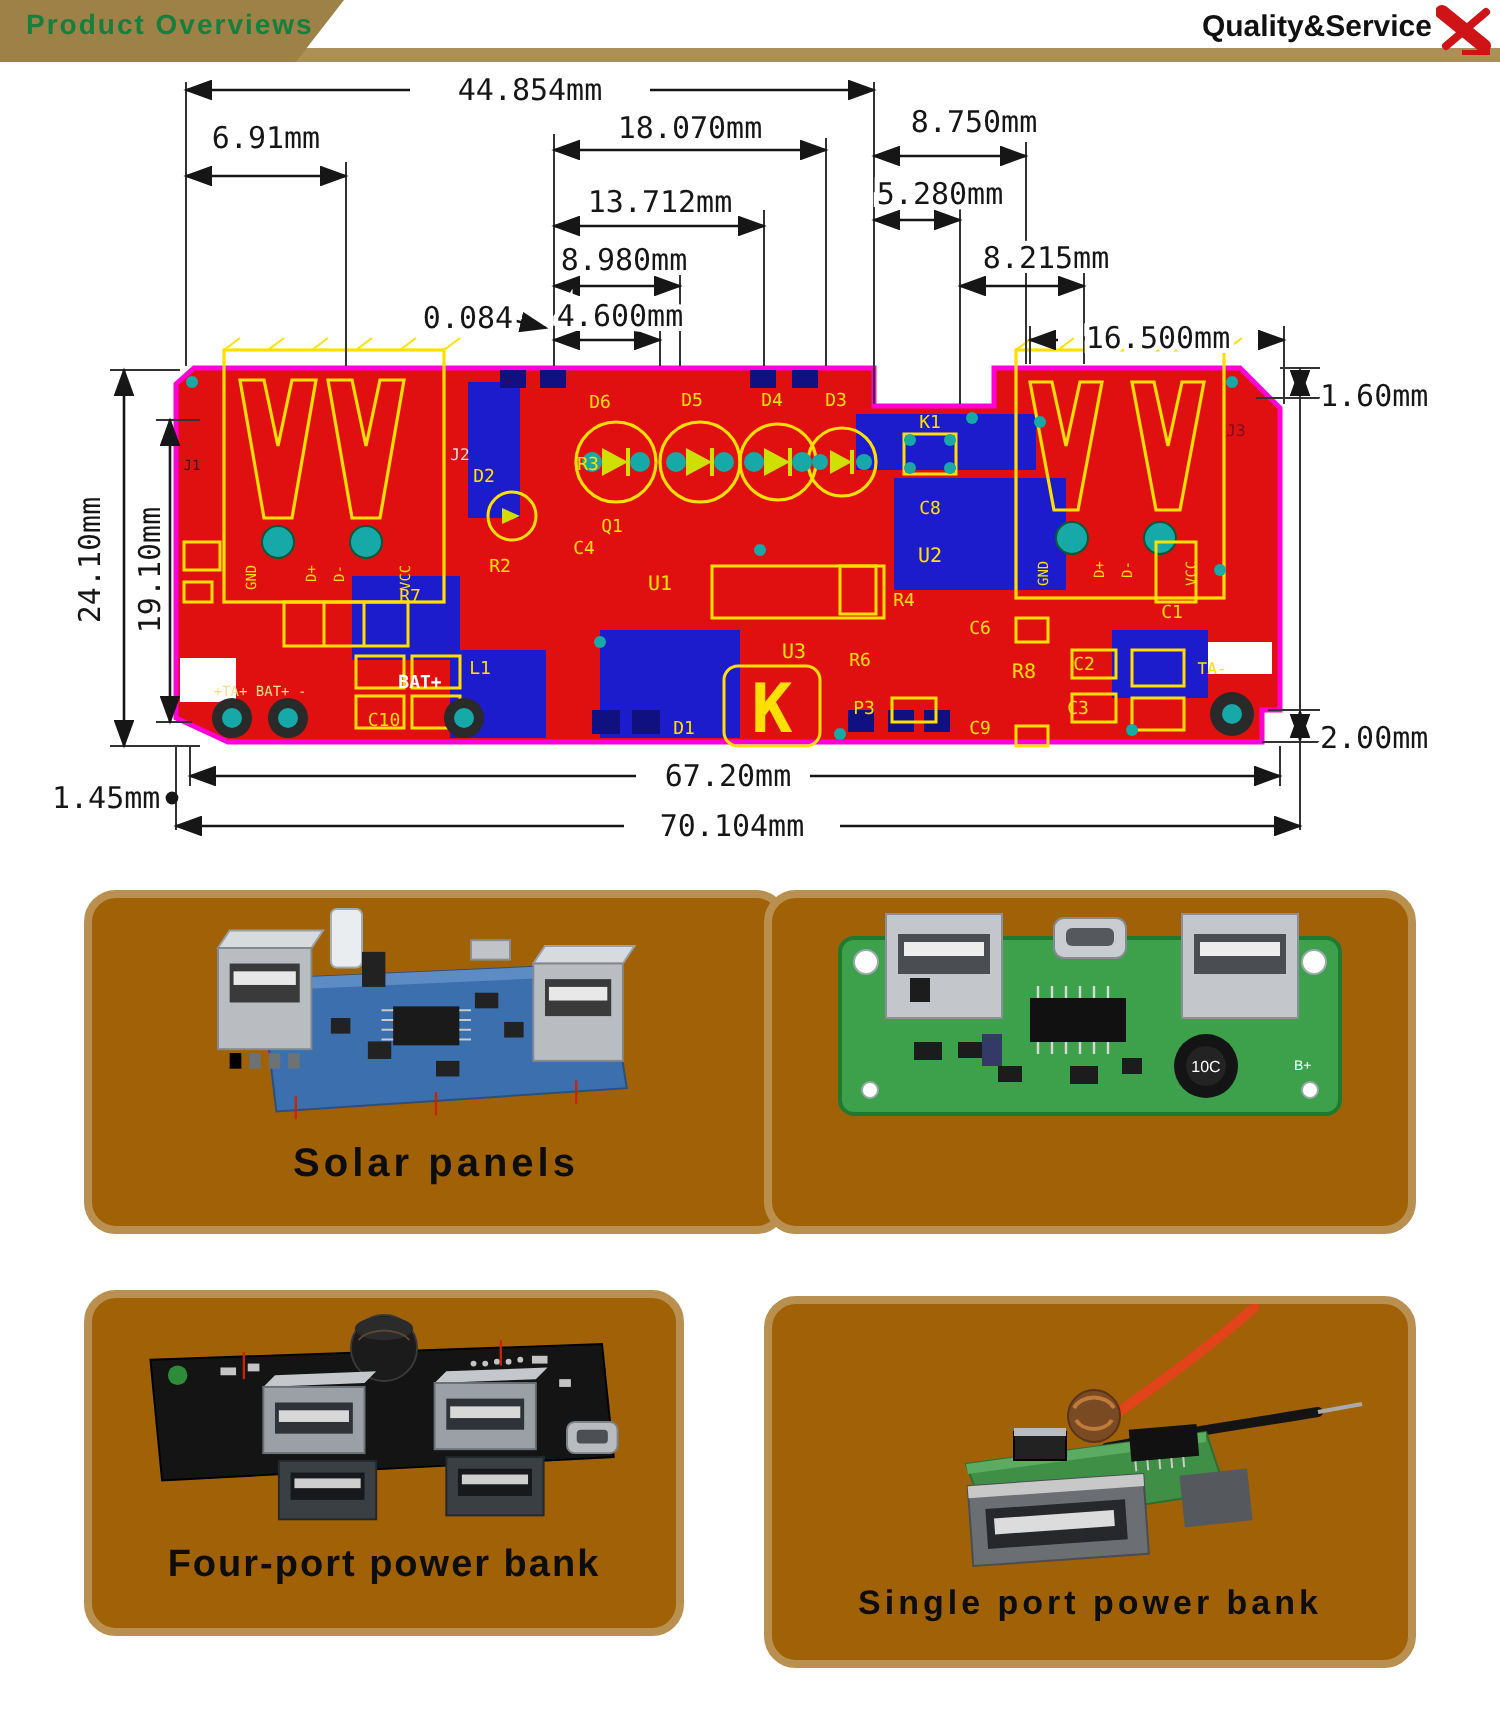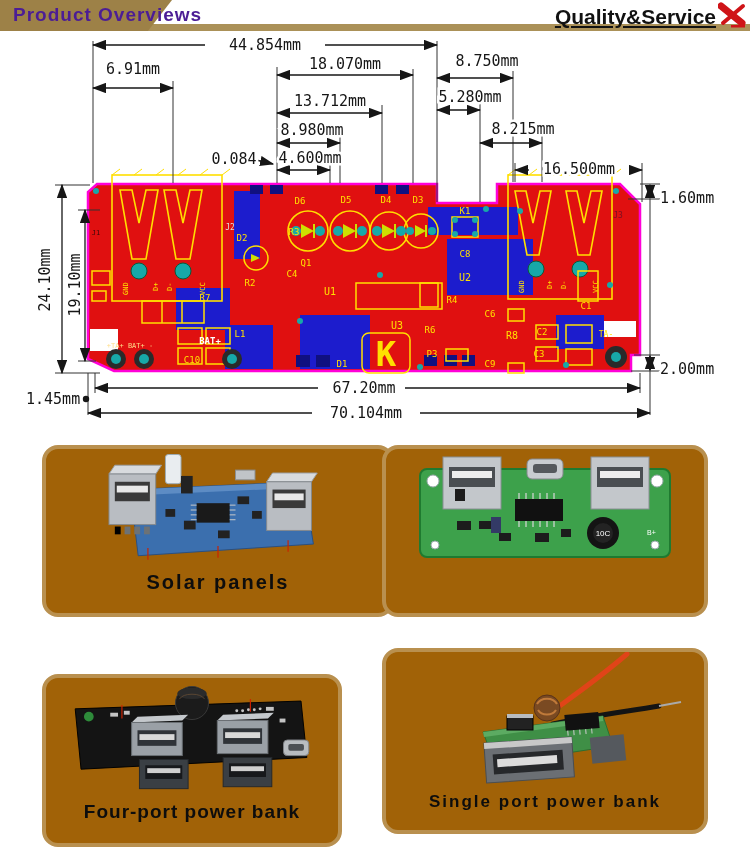--- a/index.html
+++ b/index.html
@@ -4,39 +4,39 @@
 <style>
   html,body{margin:0;padding:0;}
   body{width:750px;height:860px;position:relative;background:#ffffff;
        font-family:"Liberation Sans",sans-serif;overflow:hidden;}
 
   
   .hdr{position:absolute;left:0;top:0;width:750px;height:34px;}
   .hdr-strip{position:absolute;left:0;top:24px;width:750px;height:7px;background:#ab9158;}
   .hdr-block{position:absolute;left:0;top:0;width:172px;height:31px;background:#9d8147;
              clip-path:polygon(0 0,100% 0,86% 100%,0 100%);}
-  .hdr-title{position:absolute;left:13px;top:4px;color:#4c1d95;font-weight:bold;
-             font-size:19px;letter-spacing:1px;}
-  .hdr-tag{position:absolute;right:34px;top:5px;color:#111;font-weight:bold;font-size:21px;text-decoration:underline;}
+  .hdr-title{position:absolute;left:13px;top:4px;color:#15803d;font-weight:bold;
+             font-size:14px;letter-spacing:1px;}
+  .hdr-tag{position:absolute;right:34px;top:5px;color:#111;font-weight:bold;font-size:15px;}
   .hdr-logo{position:absolute;right:3px;top:2px;width:29px;height:27px;}
 
   
   .drawing{position:absolute;left:0;top:33px;width:750px;height:404px;}
   .dimtxt{font-family:"DejaVu Sans Mono",monospace;font-size:15px;fill:#161616;
           paint-order:stroke;stroke:#ffffff;stroke-width:5px;}
   .reflab{font-family:"DejaVu Sans Mono",monospace;fill:#ffe000;}
 
   
   .card{position:absolute;background:#a16207;border:4px solid #b9904f;border-radius:16px;
         box-sizing:border-box;display:flex;flex-direction:column;align-items:center;}
   .card svg{display:block;}
   .card-label{font-weight:bold;color:#0d0d0d;text-align:center;width:100%;}
   #card1{left:42px;top:445px;width:352px;height:172px;}
   #card2{left:382px;top:445px;width:326px;height:172px;}
-  #card3{left:42px;top:645px;width:300px;height:173px;margin-top:29px;}
+  #card3{left:42px;top:645px;width:300px;height:173px;}
   #card4{left:382px;top:648px;width:326px;height:186px;}
   #card1 .card-label,#card2 .card-label{font-size:20px;letter-spacing:2px;}
   #card3 .card-label{font-size:19px;letter-spacing:1px;}
   #card4 .card-label{font-size:17px;letter-spacing:2px;text-align:center;}
 </style>
 </head>
 <body>
 
 <div class="hdr">
   <div class="hdr-strip"></div>

